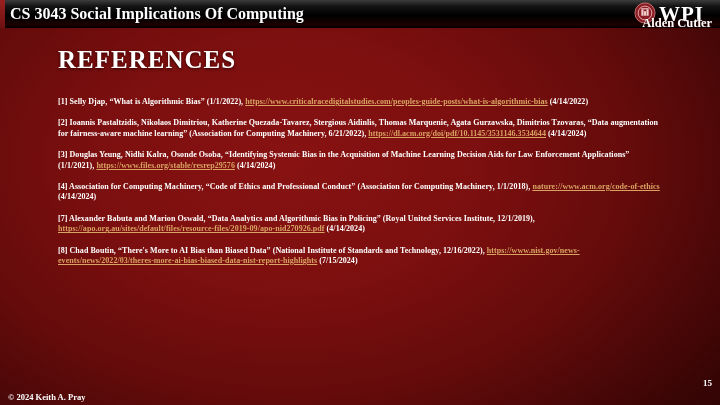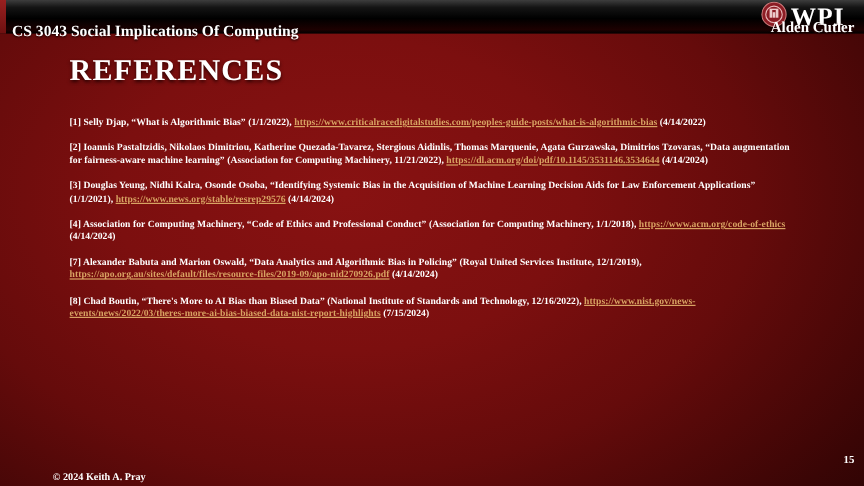--- a/index.html
+++ b/index.html
@@ -19,22 +19,22 @@
   
   .topbar {
     position: absolute; top: 0; left: 0; width: 720px; height: 28px;
     background: linear-gradient(180deg, #3d3d3d 0%, #141414 22%, #000 55%, #1c0101 88%, #000 100%);
   }
   .topbar-stripe {
     position: absolute; top: 0; left: 0; width: 5px; height: 28px;
     background: linear-gradient(180deg, #9a2020 0%, #6e1010 100%);
   }
   .course-title {
-    position: absolute; left: 10px; top: 12px; height: 28px; line-height: 28px;
-    color: #ffffff; font-weight: bold; font-size: 13px;
+    position: absolute; left: 10px; top: 0; height: 28px; line-height: 28px;
+    color: #ffffff; font-weight: bold; font-size: 16px;
     text-shadow: 0 1px 2px #000;
     white-space: nowrap;
   }
   .logo {
     position: absolute; right: 16px; top: 2px; height: 25px;
     display: flex; align-items: center; gap: 3px;
   }
   .logo-text {
     color: #ffffff; font-weight: bold; font-size: 21px; letter-spacing: 1px;
     line-height: 25px;
@@ -59,21 +59,21 @@
     line-height: 10.4px;
     letter-spacing: 0.05px;
   }
   .ref a {
     color: #d8a363;
     text-decoration: underline;
     cursor: pointer;
   }
   .footer-copyright {
     position: absolute; left: 8px; bottom: 3px;
-    color: #ffffff; font-size: 8.5px; font-weight: bold; margin-left: 36px;
+    color: #ffffff; font-size: 8.5px; font-weight: bold;
   }
   .footer-page {
     position: absolute; right: 8px; bottom: 17px;
     color: #ffffff; font-size: 9px; font-weight: bold;
   }
 </style>
 </head>
 <body>
 
 <div class="slide">
@@ -99,29 +99,29 @@
   <div class="author">Alden Cutler</div>
 
   <div class="heading">REFERENCES</div>
 
   <div class="refs">
     <p class="ref">
       <span>[1] Selly Djap, “What is Algorithmic Bias” (1/1/2022), </span><a href="#">https://www.criticalracedigitalstudies.com/peoples-guide-posts/what-is-algorithmic-bias</a><span> (4/14/2022)</span>
     </p>
 
     <p class="ref">
-      <span>[2] Ioannis Pastaltzidis, Nikolaos Dimitriou, Katherine Quezada-Tavarez, Stergious Aidinlis, Thomas Marquenie, Agata Gurzawska, Dimitrios Tzovaras, “Data augmentation for fairness-aware machine learning” (Association for Computing Machinery, 11/21/2022), </span><a href="#">https://dl.acm.org/doi/pdf/10.1145/3531146.3534644</a><span> (4/14/2024)</span>
+      <span>[2] Ioannis Pastaltzidis, Nikolaos Dimitriou, Katherine Quezada-Tavarez, Stergious Aidinlis, Thomas Marquenie, Agata Gurzawska, Dimitrios Tzovaras, “Data augmentation for fairness-aware machine learning” (Association for Computing Machinery, 6/21/2022), </span><a href="#">https://dl.acm.org/doi/pdf/10.1145/3531146.3534644</a><span> (4/14/2024)</span>
     </p>
 
     <p class="ref">
-      <span>[3] Douglas Yeung, Nidhi Kalra, Osonde Osoba, “Identifying Systemic Bias in the Acquisition of Machine Learning Decision Aids for Law Enforcement Applications” (1/1/2021), </span><a href="#">https://www.news.org/stable/resrep29576</a><span> (4/14/2024)</span>
+      <span>[3] Douglas Yeung, Nidhi Kalra, Osonde Osoba, “Identifying Systemic Bias in the Acquisition of Machine Learning Decision Aids for Law Enforcement Applications” (1/1/2021), </span><a href="#">https://www.files.org/stable/resrep29576</a><span> (4/14/2024)</span>
     </p>
 
     <p class="ref">
-      <span>[4] Association for Computing Machinery, “Code of Ethics and Professional Conduct” (Association for Computing Machinery, 1/1/2018), </span><a href="#">https://www.acm.org/code-of-ethics</a><span> (4/14/2024)</span>
+      <span>[4] Association for Computing Machinery, “Code of Ethics and Professional Conduct” (Association for Computing Machinery, 1/1/2018), </span><a href="#">nature://www.acm.org/code-of-ethics</a><span> (4/14/2024)</span>
     </p>
 
 
 
     <p class="ref">
       <span>[7] Alexander Babuta and Marion Oswald, “Data Analytics and Algorithmic Bias in Policing” (Royal United Services Institute, 12/1/2019), </span><a href="#">https://apo.org.au/sites/default/files/resource-files/2019-09/apo-nid270926.pdf</a><span> (4/14/2024)</span>
     </p>
 
     <p class="ref">
       <span>[8] Chad Boutin, “There's More to AI Bias than Biased Data” (National Institute of Standards and Technology, 12/16/2022), </span><a href="#">https://www.nist.gov/news-events/news/2022/03/theres-more-ai-bias-biased-data-nist-report-highlights</a><span> (7/15/2024)</span>

